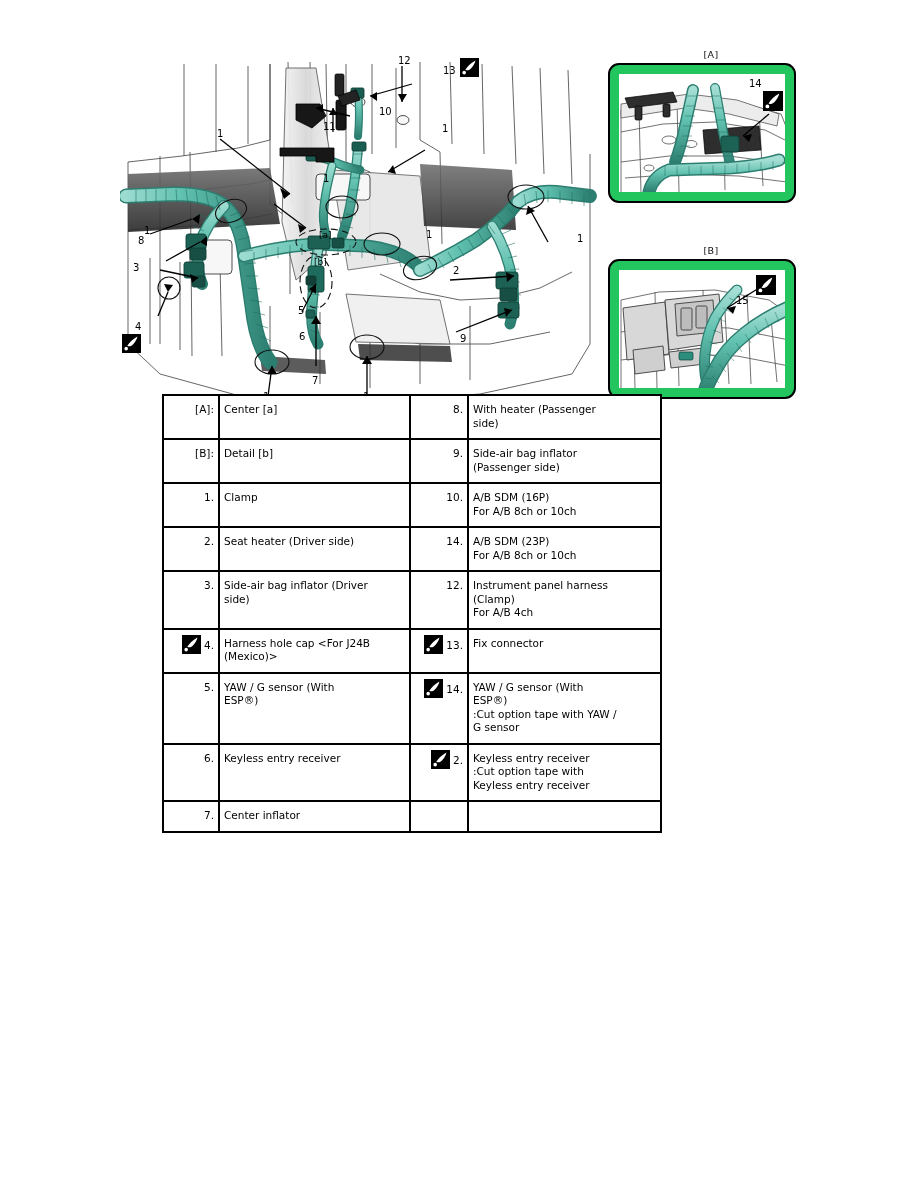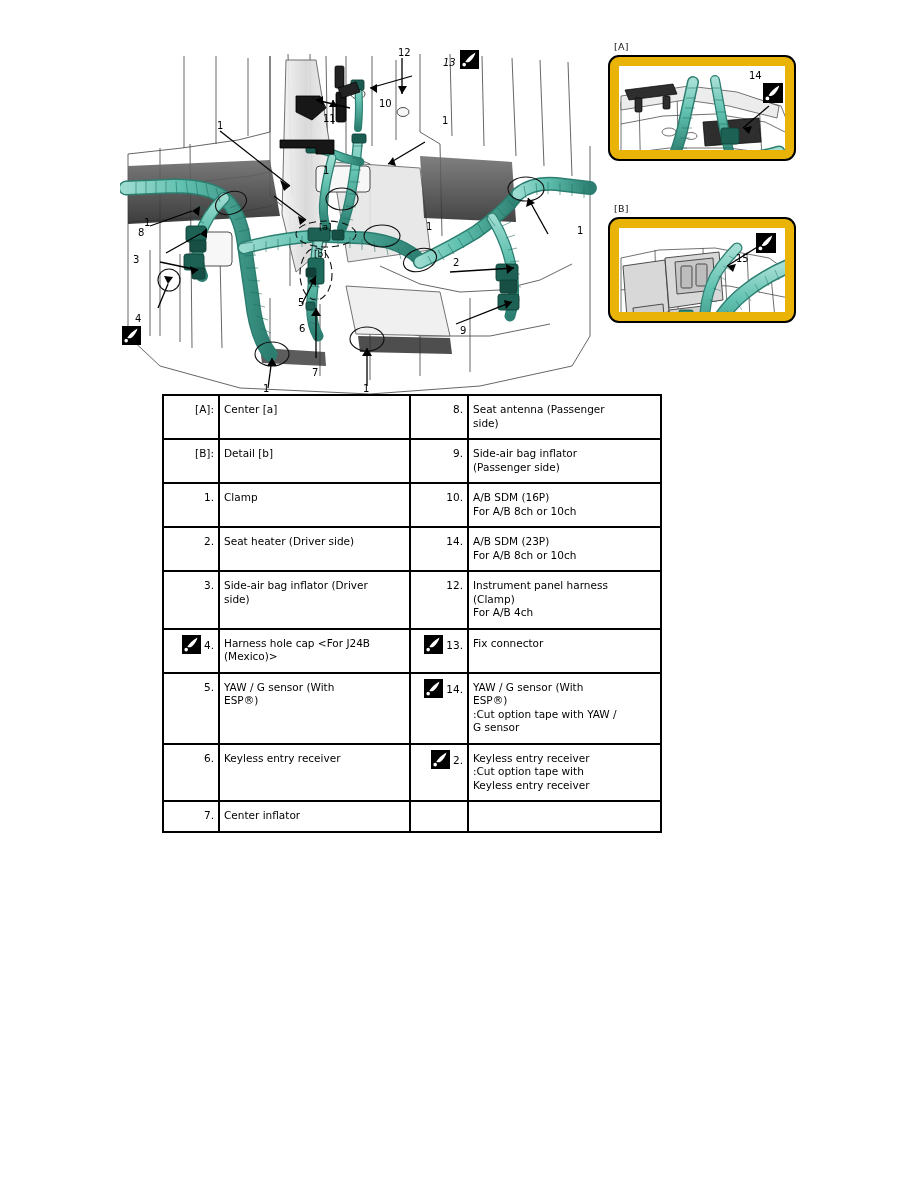--- a/index.html
+++ b/index.html
@@ -4,32 +4,32 @@
 <style>
   html,body{margin:0;padding:0;}
   body{
     width:918px;height:1188px;background:#ffffff;
     font-family:"DejaVu Sans","Liberation Sans",sans-serif;
     color:#000;overflow:hidden;position:relative;
   }
   .page{position:relative;width:918px;height:1188px;}
 
   
-  .figure{position:absolute;left:0;top:8px;width:918px;height:392px;}
+  .figure{position:absolute;left:0;top:16px;width:918px;height:392px;text-align:center;}
 
   .main-illus{position:absolute;left:120px;top:28px;width:480px;height:360px;}
   .detail-col{position:absolute;left:608px;top:34px;width:200px;height:360px;}
 
   .detail-label{
     font-size:9.5px;letter-spacing:.3px;color:#111;
     margin:0 0 3px 6px;line-height:10px;
   }
   .detail-box{
-    width:188px;height:106px;border:2.2px solid #000;border-radius:11px;
-    background:#eab308;position:relative;overflow:hidden;box-sizing:border-box;
+    width:188px;height:140px;border:2.2px solid #000;border-radius:11px;
+    background:#22c55e;position:relative;overflow:hidden;box-sizing:border-box;
   }
   .detail-box .inner{
     position:absolute;left:9px;top:9px;right:9px;bottom:9px;overflow:hidden;
   }
   .detail-gap{height:43px;}
 
   
   .marker{display:inline-block;background:#000;position:relative;vertical-align:middle;}
   .marker svg{display:block;}
 
@@ -269,21 +269,21 @@
           <polygon points="196,272 191,280 201,280"></polygon>
           <polygon points="196,240 189,245 196,250"></polygon>
           <polygon points="394,232 386,228 387,238"></polygon>
           <polygon points="392,266 384,264 386,273"></polygon>
           <polygon points="408,162 406,171 415,167"></polygon>
         </g>
       </svg>
 
       
       <span class="cal" style="left:278px;top:12px;">12</span>
-      <span class="cal" style="left:323px;top:22px;font-style:italic;">13</span>
+      <span class="cal" style="left:323px;top:22px;">13</span>
       <span class="cal" style="left:259px;top:63px;">10</span>
       <span class="cal" style="left:203px;top:78px;">11</span>
 
       <span class="cal" style="left:97px;top:85px;">1</span>
       <span class="cal" style="left:203px;top:130px;">1</span>
       <span class="cal" style="left:322px;top:80px;">1</span>
       <span class="cal" style="left:24px;top:182px;">1</span>
       <span class="cal" style="left:306px;top:186px;">1</span>
       <span class="cal" style="left:457px;top:190px;">1</span>
       <span class="cal" style="left:143px;top:348px;">1</span>
@@ -431,21 +431,21 @@
 
   <table class="legend">
     <tbody>
         <tr>
           <td class="c-num"><span class="numwrap"><span>[A]:</span></span></td>
           <td class="c-txt">
             <div>Center [a]</div>
           </td>
           <td class="c-num-r"><span class="numwrap"><span>8.</span></span></td>
           <td class="c-txt-r">
-            <div>Seat antenna (Passenger</div>
+            <div>With heater (Passenger</div>
             <div>side)</div>
           </td>
         </tr>
         <tr>
           <td class="c-num"><span class="numwrap"><span>[B]:</span></span></td>
           <td class="c-txt">
             <div>Detail [b]</div>
           </td>
           <td class="c-num-r"><span class="numwrap"><span>9.</span></span></td>
           <td class="c-txt-r">

